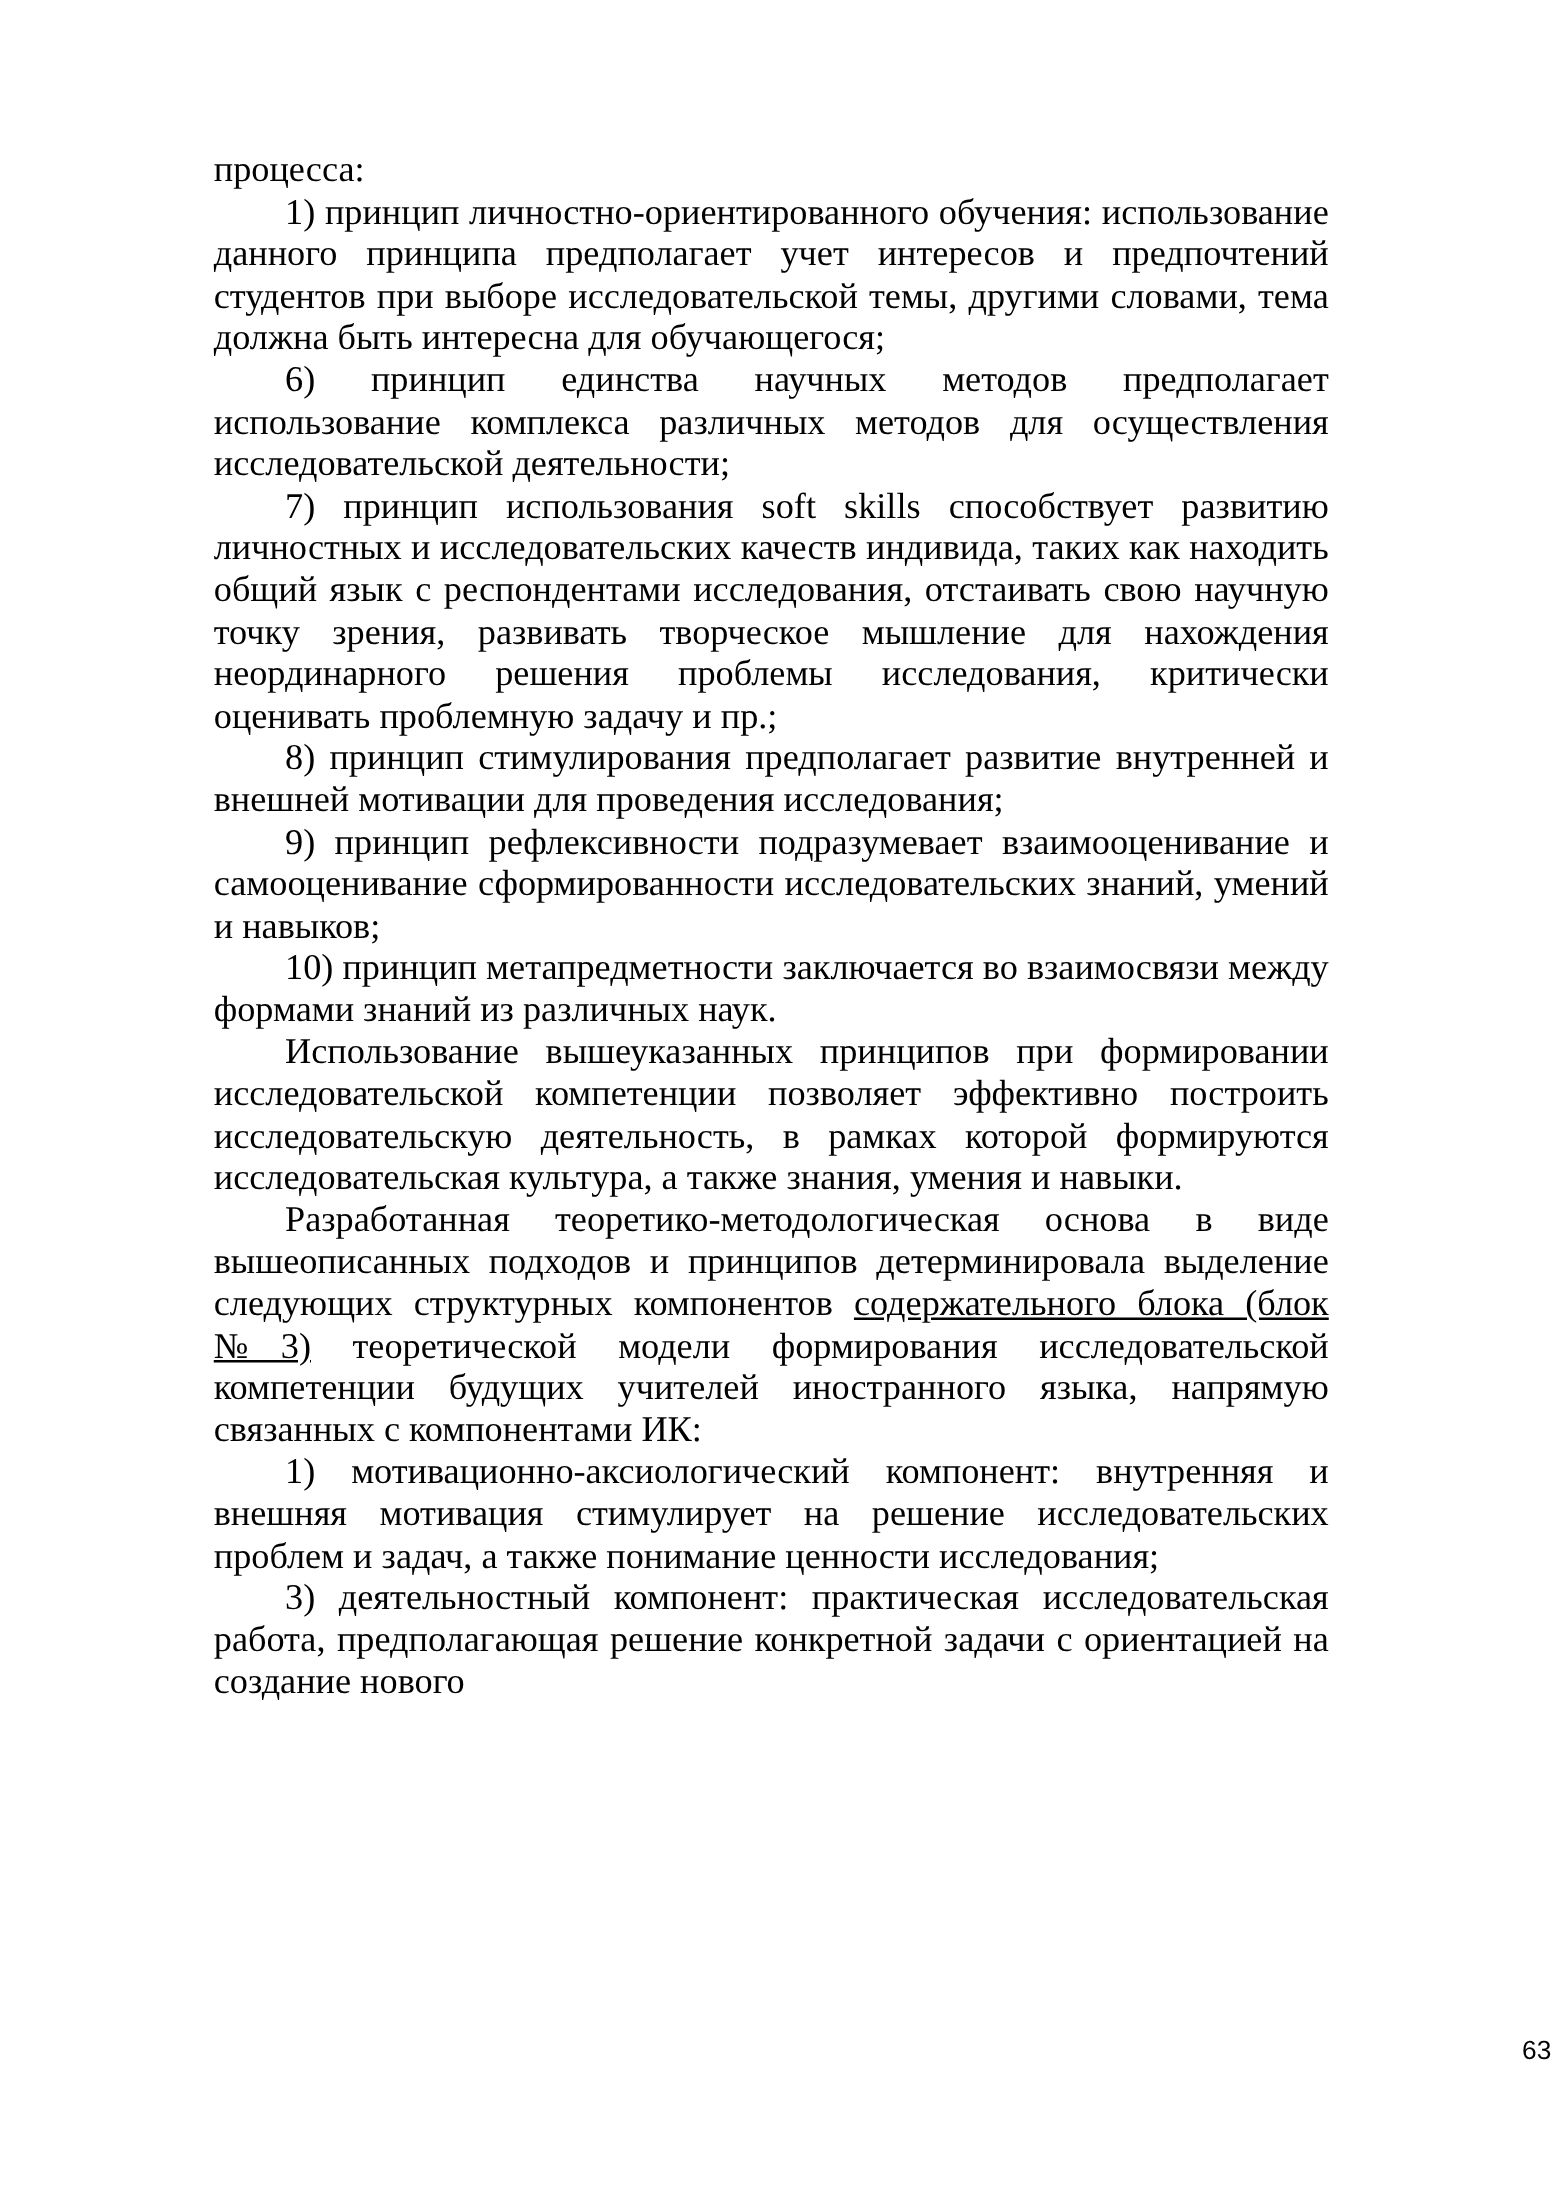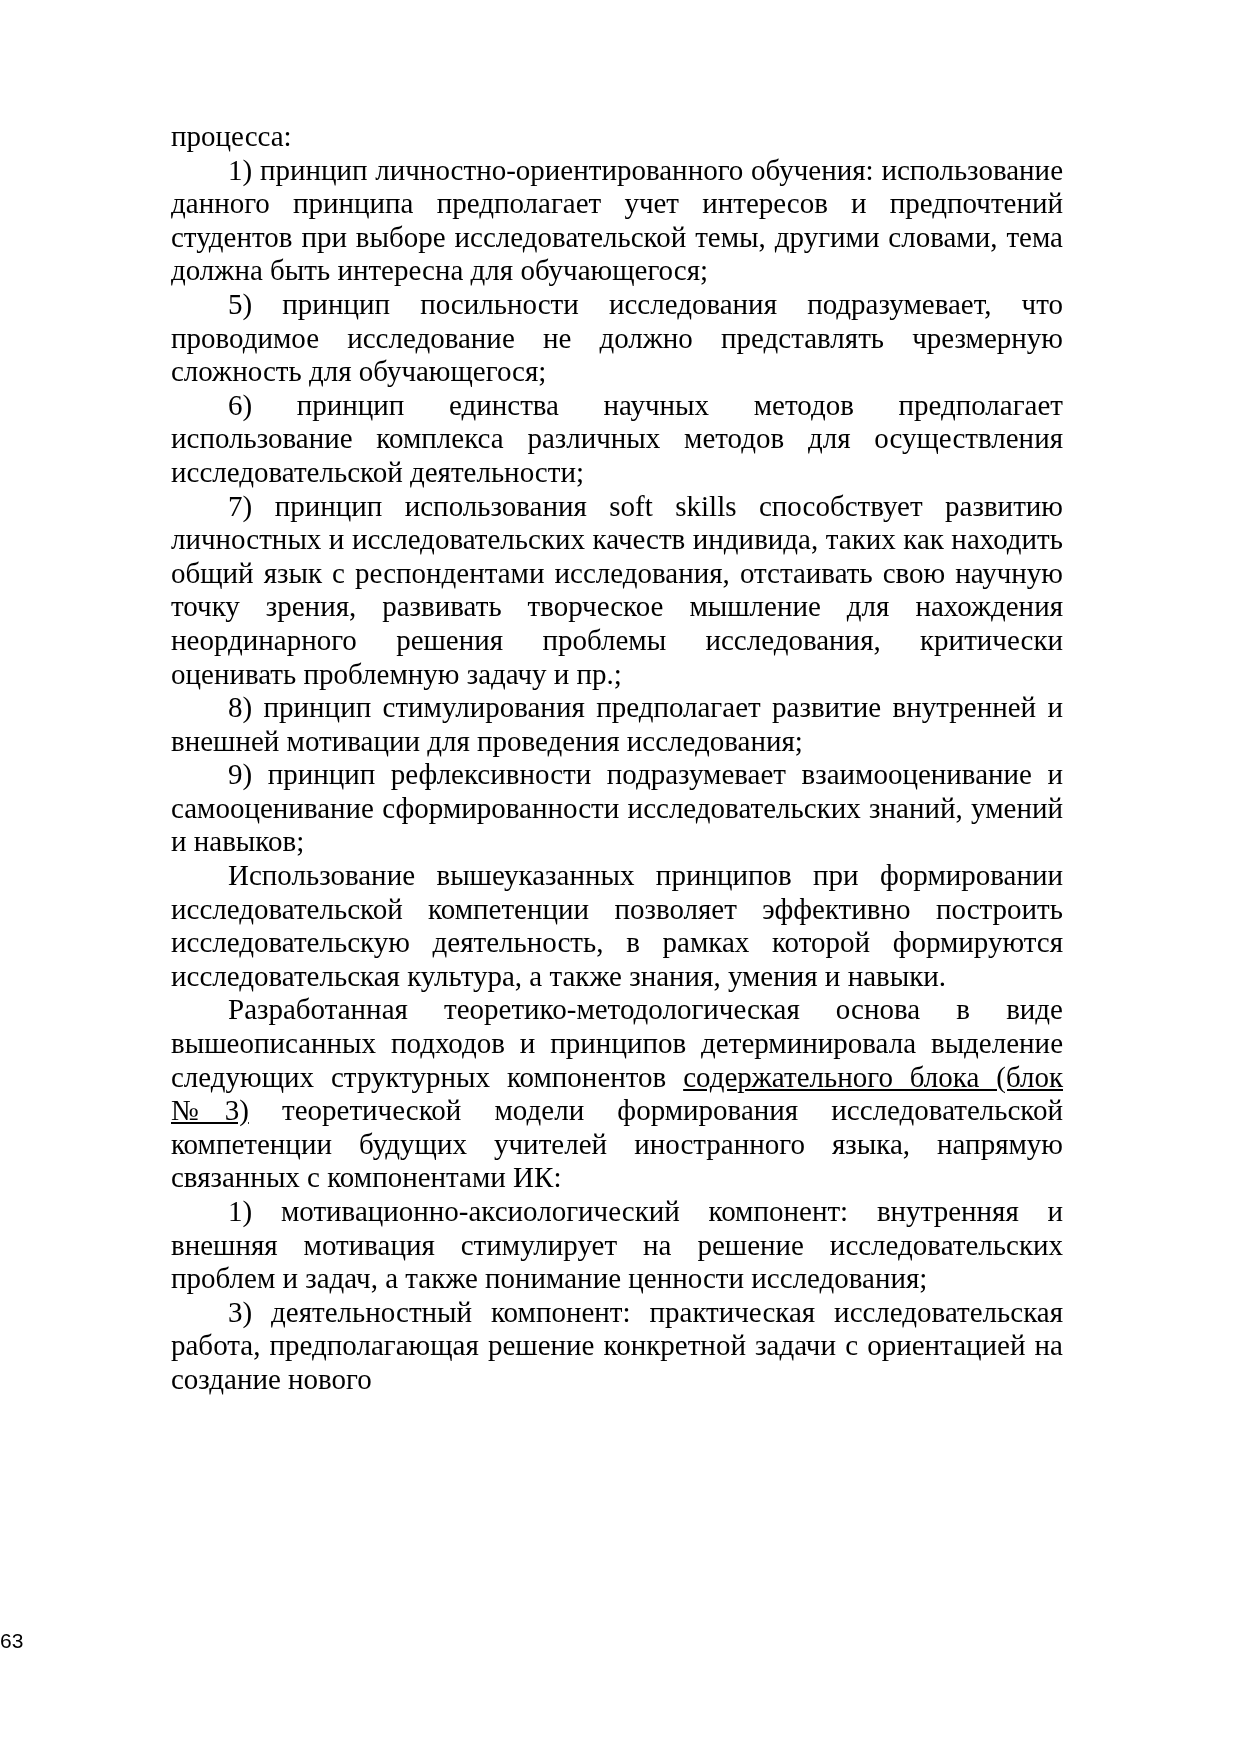--- a/index.html
+++ b/index.html
@@ -27,37 +27,37 @@
     text-indent: 57px;
   }
   .para.no-indent { text-indent: 0; font-family: Liberation Serif, serif; }
   .it { }
   .ul { text-decoration: underline; }
   .page-number {
     position: absolute;
     left: 0;
     top: 1629px;
     width: 100%;
-    text-align: left;
+    text-align: right;
     font-family: "Liberation Sans", sans-serif;
     font-size: 21px;
     color: #000000;
   }
 </style>
 </head>
 <body>
 
 <div class="page">
   <div class="text-block">
       <p class="para no-indent"><span>процесса:</span></p>
       <p class="para"><span>1) </span><span class="it">принцип личностно-ориентированного обучения:</span><span> использование данного принципа предполагает учет интересов и предпочтений студентов при выборе исследовательской темы, другими словами, тема должна быть интересна для обучающегося;</span></p>
-      <p class="para"><span>5) </span><span class="it">принцип посильности исследования</span><span> подразумевает, что проводимое исследование не должно представлять чрезмерную сложность для обучающегося;</span></p>
       <p class="para"><span>6) </span><span class="it">принцип единства научных методов</span><span> предполагает использование комплекса различных методов для осуществления исследовательской деятельности;</span></p>
       <p class="para"><span>7) </span><span class="it">принцип использования soft skills</span><span> способствует развитию личностных и исследовательских качеств индивида, таких как находить общий язык с респондентами исследования, отстаивать свою научную точку зрения, развивать творческое мышление для нахождения неординарного решения проблемы исследования, критически оценивать проблемную задачу и пр.;</span></p>
       <p class="para"><span>8) </span><span class="it">принцип стимулирования</span><span> предполагает развитие внутренней и внешней мотивации для проведения исследования;</span></p>
       <p class="para"><span>9) </span><span class="it">принцип рефлексивности</span><span> подразумевает взаимооценивание и самооценивание сформированности исследовательских знаний, умений и навыков;</span></p>
+      <p class="para"><span>10) </span><span class="it">принцип метапредметности</span><span> заключается во взаимосвязи между формами знаний из различных наук.</span></p>
       <p class="para"><span>Использование вышеуказанных принципов при формировании исследовательской компетенции позволяет эффективно построить исследовательскую деятельность, в рамках которой формируются исследовательская культура, а также знания, умения и навыки.</span></p>
       <p class="para"><span>Разработанная теоретико-методологическая основа в виде вышеописанных подходов и принципов детерминировала выделение следующих структурных компонентов </span><span class="it ul">содержательного блока (блок №3)</span><span> теоретической модели формирования исследовательской компетенции будущих учителей иностранного языка, напрямую связанных с компонентами ИК:</span></p>
       <p class="para"><span>1) мотивационно-аксиологический компонент: внутренняя и внешняя мотивация стимулирует на решение исследовательских проблем и задач, а также понимание ценности исследования;</span></p>
       <p class="para"><span>3) деятельностный компонент: практическая исследовательская работа, предполагающая решение конкретной задачи с ориентацией на создание нового</span></p>
     </div>
   <div class="page-number">63</div>
 </div>
 
 </body></html>

